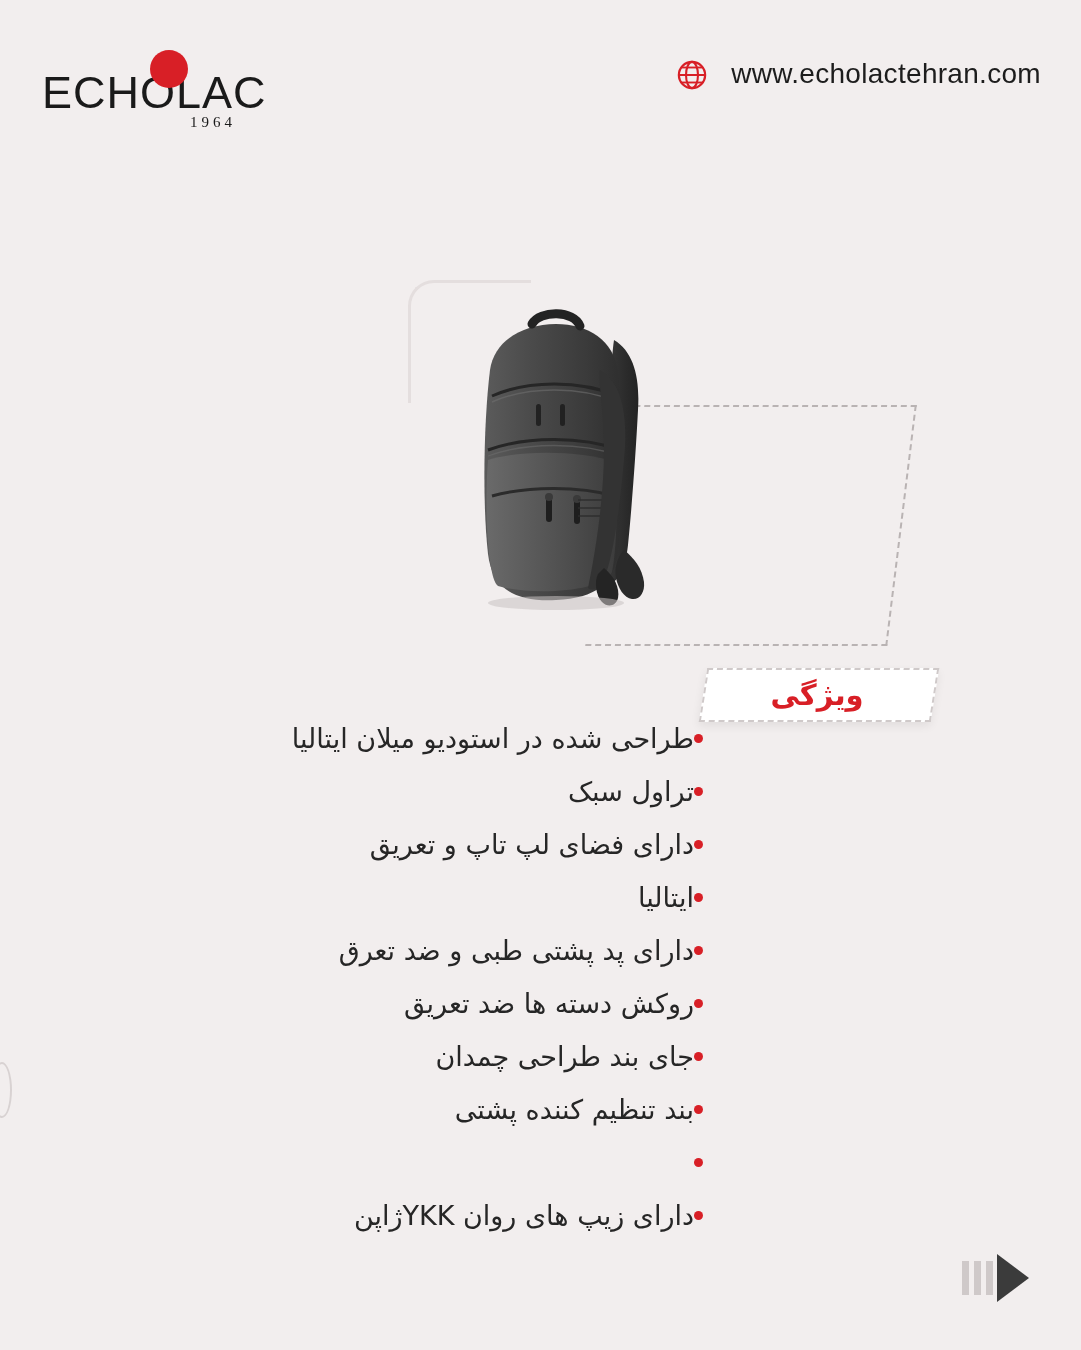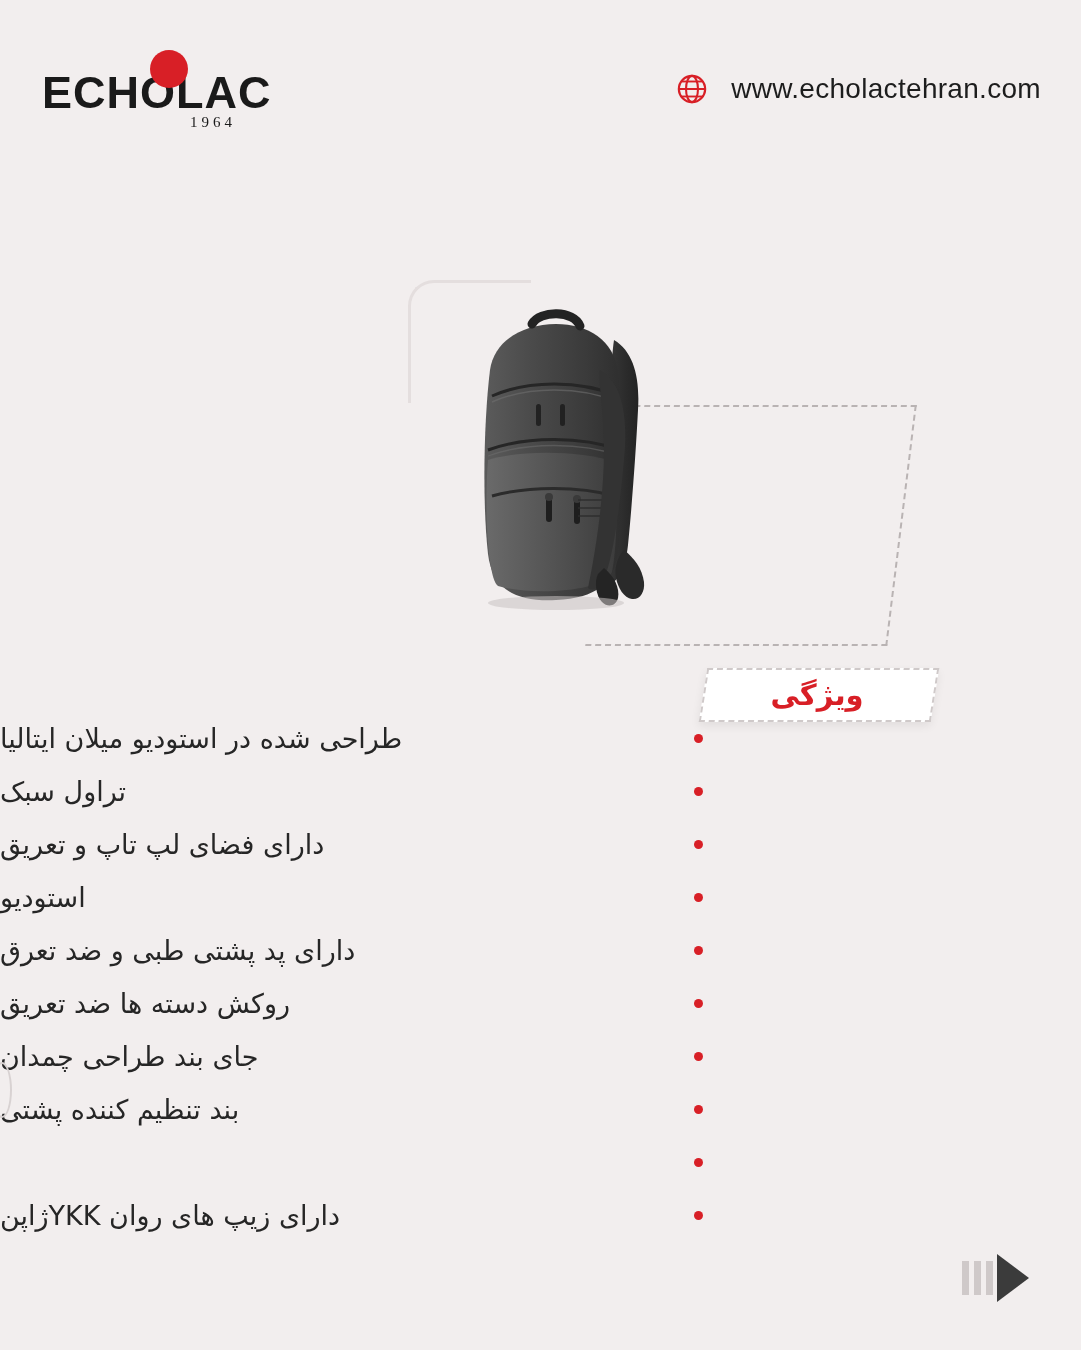--- a/index.html
+++ b/index.html
@@ -27,21 +27,21 @@
     position: absolute;
     left: 42px;
     top: 42px;
     width: 230px;
     height: 90px;
     direction: ltr;
   }
   .logo-text {
     font-family: "Liberation Sans", sans-serif;
     font-size: 45px;
-    font-weight: bold;
+    font-weight: normal;
     letter-spacing: 1px;
     color: #1a1a1a;
     line-height: 1;
     position: absolute;
     top: 28px;
     left: 0;
   }
   .logo-dot {
     position: absolute;
     left: 108px;
@@ -57,23 +57,23 @@
     top: 72px;
     font-family: Liberation Serif, serif;
     font-size: 15px;
     letter-spacing: 4px;
     color: #1a1a1a;
   }
 
   .site {
     position: absolute;
     right: 40px;
-    top: 73px;
+    top: 58px;
     display: flex;
-    align-items: center;
+    align-items: flex-end;
     direction: ltr;
     gap: 24px;
   }
   .globe {
     width: 30px;
     height: 30px;
     flex: 0 0 auto;
   }
   .site-url {
     font-family: "Liberation Sans", sans-serif;
@@ -159,21 +159,21 @@
   .feature-item {
     position: relative;
     height: 53px;
     padding-left: 0;
     padding-right: 0;
     text-align: right;
     padding-left: 0;
     box-sizing: border-box;
     display: flex;
     align-items: center;
-    justify-content: space-between;
+    justify-content: flex-start;
     flex-direction: row;
     padding-right: 360px;
   }
   .feature-text {
     font-size: 27px;
     color: #262626;
     white-space: nowrap;
     direction: rtl;
     unicode-bidi: plaintext;
   }
@@ -328,21 +328,21 @@
   <li class="feature-item">
     <span class="bullet"></span>
     <span class="feature-text">تراول سبک</span>
   </li>
   <li class="feature-item">
     <span class="bullet"></span>
     <span class="feature-text">دارای فضای لپ تاپ و تعریق</span>
   </li>
   <li class="feature-item">
     <span class="bullet"></span>
-    <span class="feature-text">استودیو</span>
+    <span class="feature-text">ایتالیا</span>
   </li>
   <li class="feature-item">
     <span class="bullet"></span>
     <span class="feature-text">دارای پد پشتی طبی و ضد تعرق</span>
   </li>
   <li class="feature-item">
     <span class="bullet"></span>
     <span class="feature-text">روکش دسته ها ضد تعریق</span>
   </li>
   <li class="feature-item">

